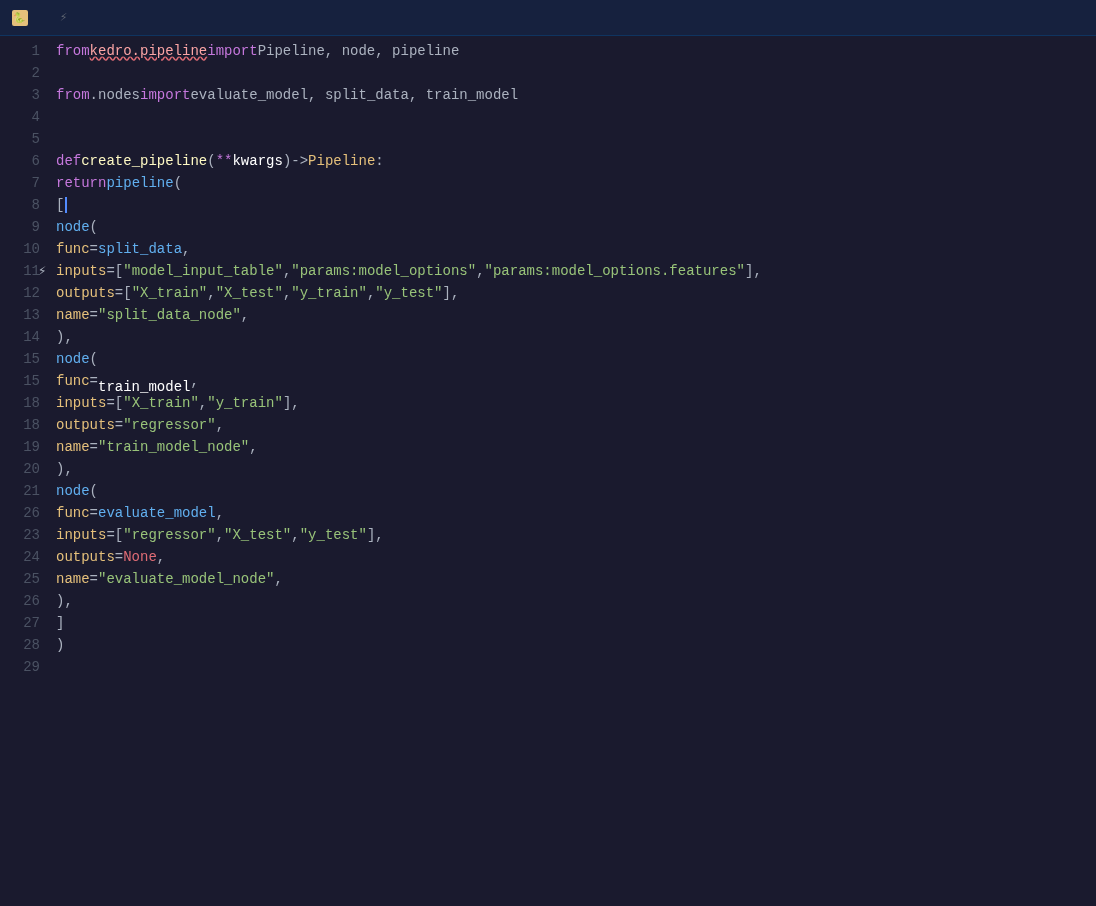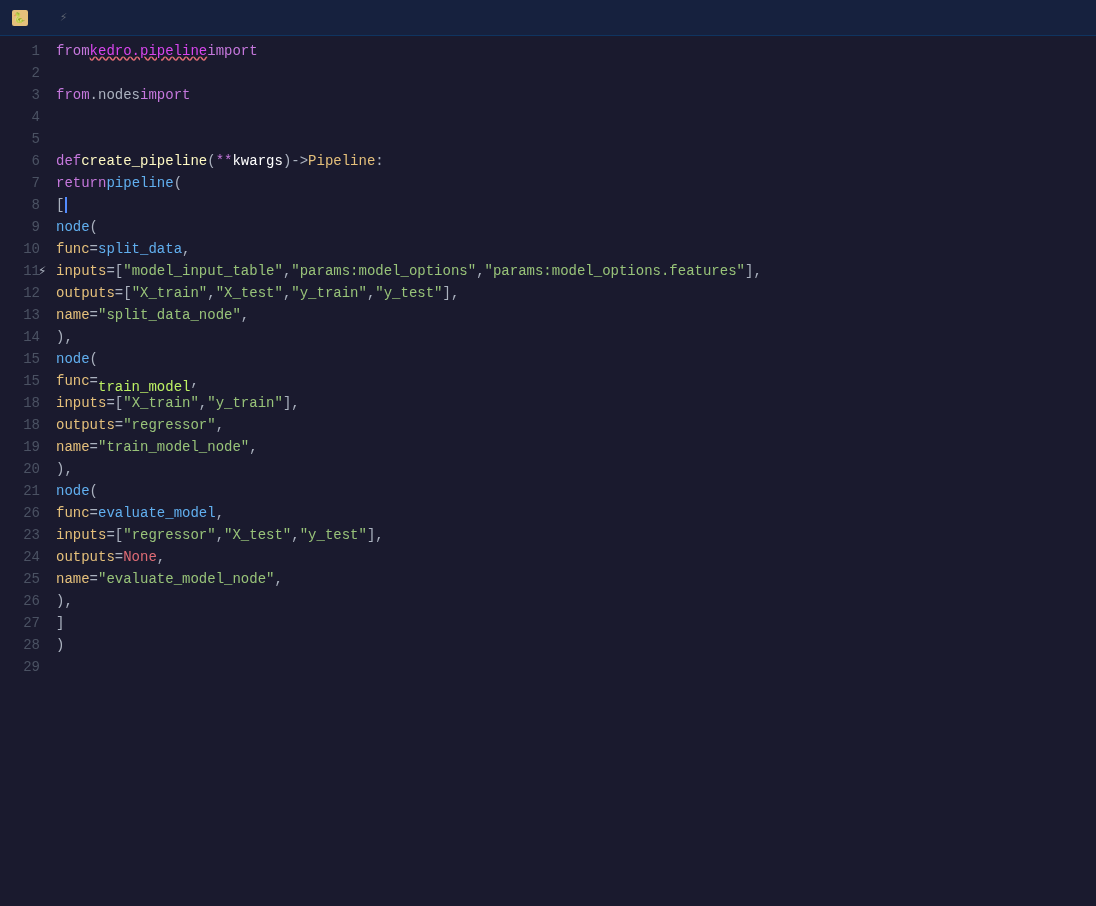--- a/index.html
+++ b/index.html
@@ -133,29 +133,31 @@
       <span class="line-number">25</span>
       <span class="line-number">26</span>
       <span class="line-number">27</span>
       <span class="line-number">28</span>
       <span class="line-number">29</span>
     </div>
   <div class="code-area" id="codeArea">
       <div class="code-line">
         <span style="color: rgb(198, 120, 221);">from</span>
         <span style="color: rgb(171, 178, 191);"> </span>
-        <span style="color: #d946ef; text-decoration: underline wavy rgb(224, 108, 117);">kedro.pipeline</span>
+        <span style="color: #fca5a5; text-decoration: underline wavy rgb(224, 108, 117);">kedro.pipeline</span>
         <span style="color: rgb(171, 178, 191);"> </span>
         <span style="color: rgb(198, 120, 221);">import</span>
+        <span style="color: rgb(171, 178, 191);"> Pipeline, node, pipeline</span>
       </div>
       <div class="code-line"></div>
       <div class="code-line">
         <span style="color: rgb(198, 120, 221);">from</span>
         <span style="color: rgb(171, 178, 191);"> .nodes </span>
         <span style="color: rgb(198, 120, 221);">import</span>
+        <span style="color: rgb(171, 178, 191);"> evaluate_model, split_data, train_model</span>
       </div>
       <div class="code-line"></div>
       <div class="code-line"></div>
       <div class="code-line">
         <span style="color: rgb(198, 120, 221);">def</span>
         <span style="color: rgb(171, 178, 191);"> </span>
         <span style="color: #fef9c3;">create_pipeline</span>
         <span style="color: rgb(171, 178, 191);">(</span>
         <span style="color: rgb(198, 120, 221);">**</span>
         <span style="color: #ffffff;">kwargs</span>
@@ -225,21 +227,21 @@
       </div>
       <div class="code-line">
         <span style="color: rgb(171, 178, 191);">            </span>
         <span style="color: rgb(97, 175, 239);">node</span>
         <span style="color: rgb(171, 178, 191);">(</span>
       </div>
       <div class="code-line">
         <span style="color: rgb(171, 178, 191);">                </span>
         <span style="color: rgb(229, 192, 123);">func</span>
         <span style="color: rgb(171, 178, 191);">=</span>
-        <span style="color: #bef264; margin-top: 12px;">train_model</span>
+        <span style="color: #ffffff; margin-top: 12px;">train_model</span>
         <span style="color: rgb(171, 178, 191);">,</span>
       </div>
       <div class="code-line">
         <span style="color: rgb(171, 178, 191);">                </span>
         <span style="color: rgb(229, 192, 123);">inputs</span>
         <span style="color: rgb(171, 178, 191);">=[</span>
         <span style="color: rgb(152, 195, 121);">"X_train"</span>
         <span style="color: rgb(171, 178, 191);">, </span>
         <span style="color: rgb(152, 195, 121);">"y_train"</span>
         <span style="color: rgb(171, 178, 191);">],</span>

